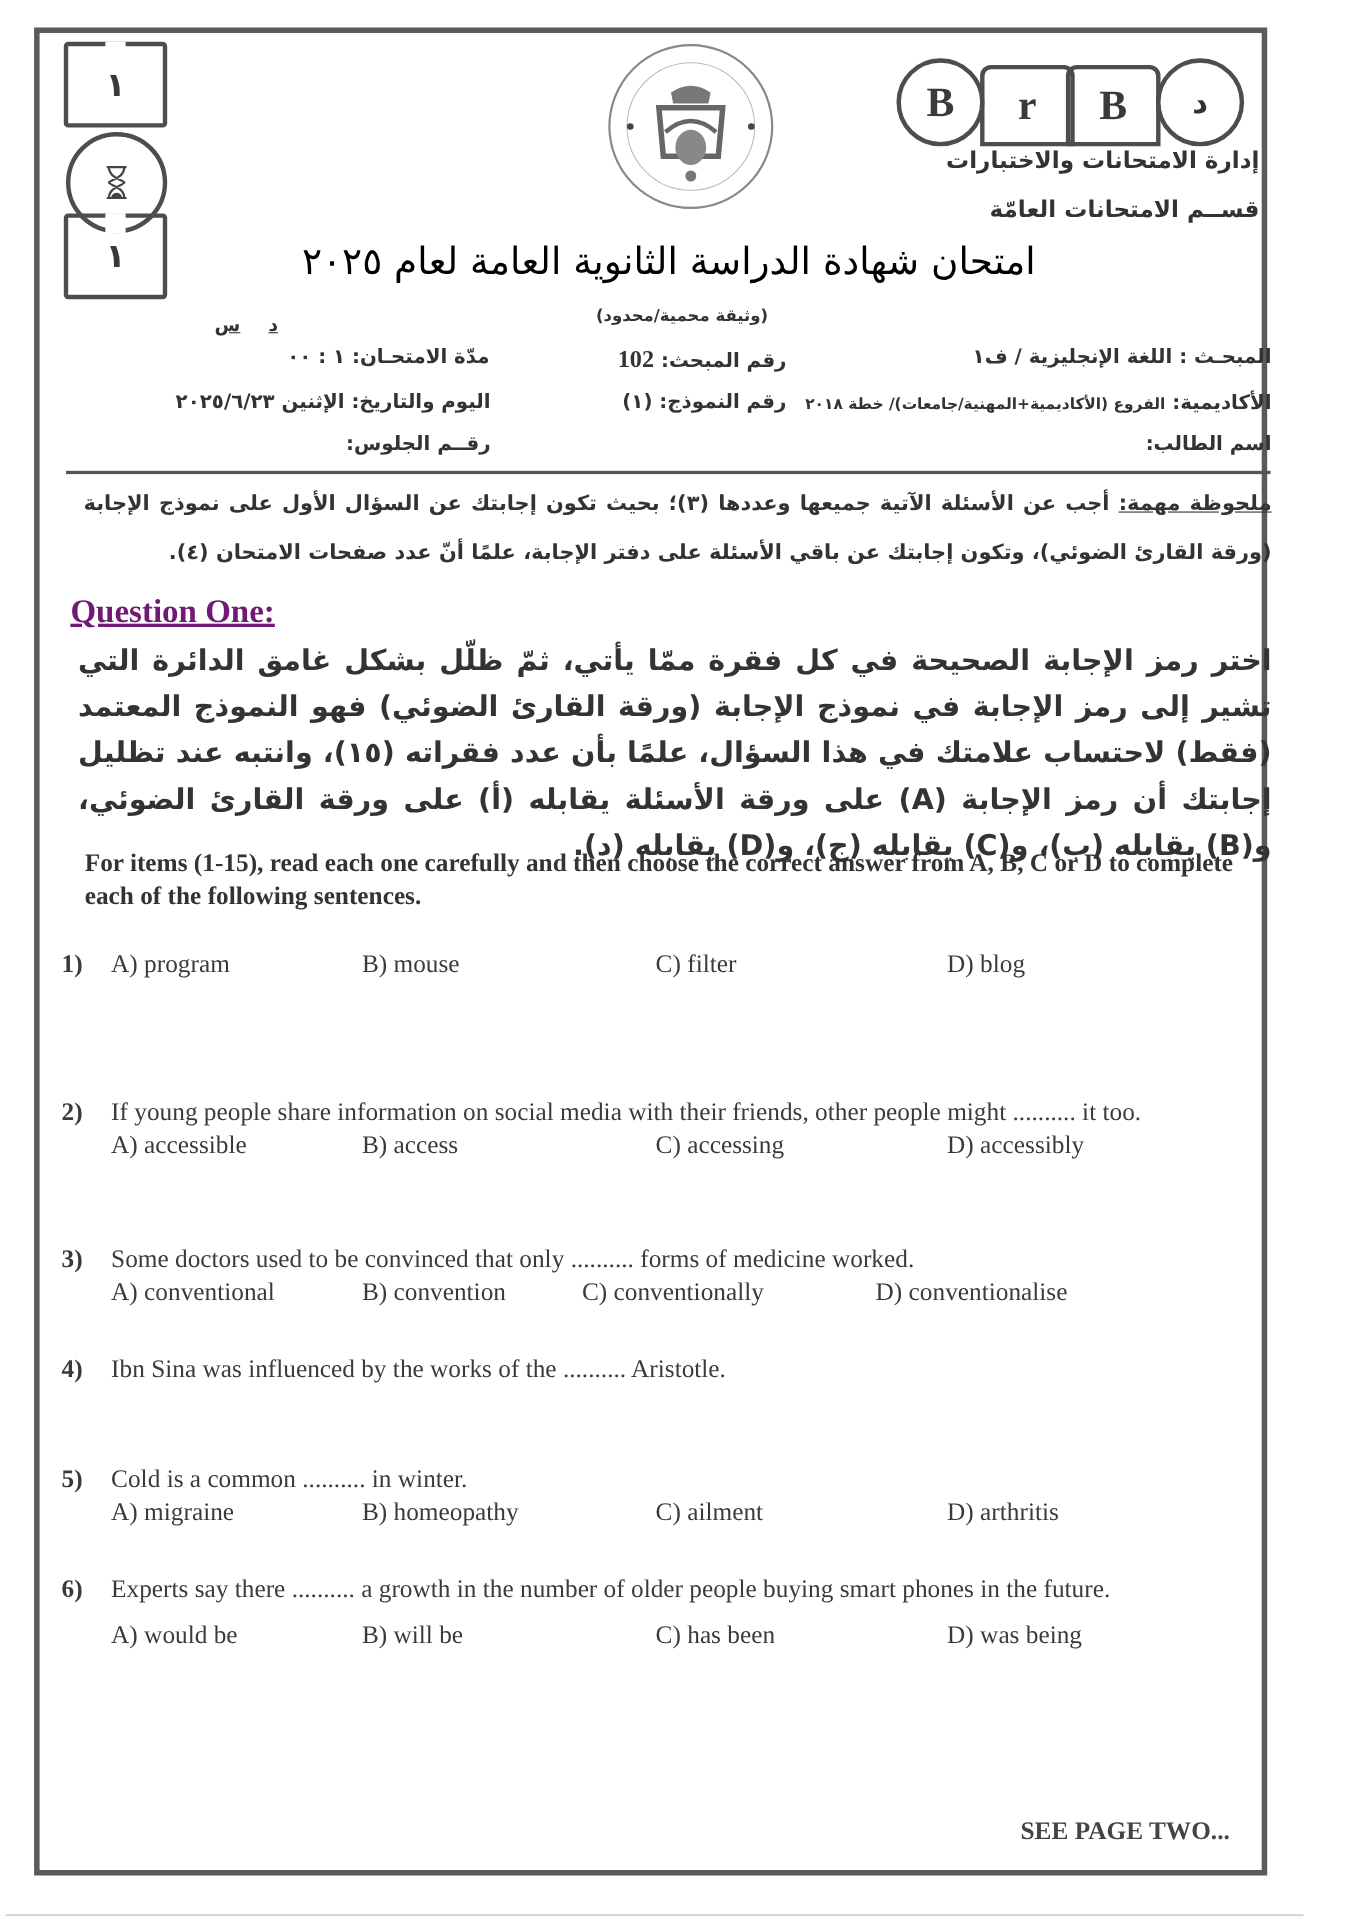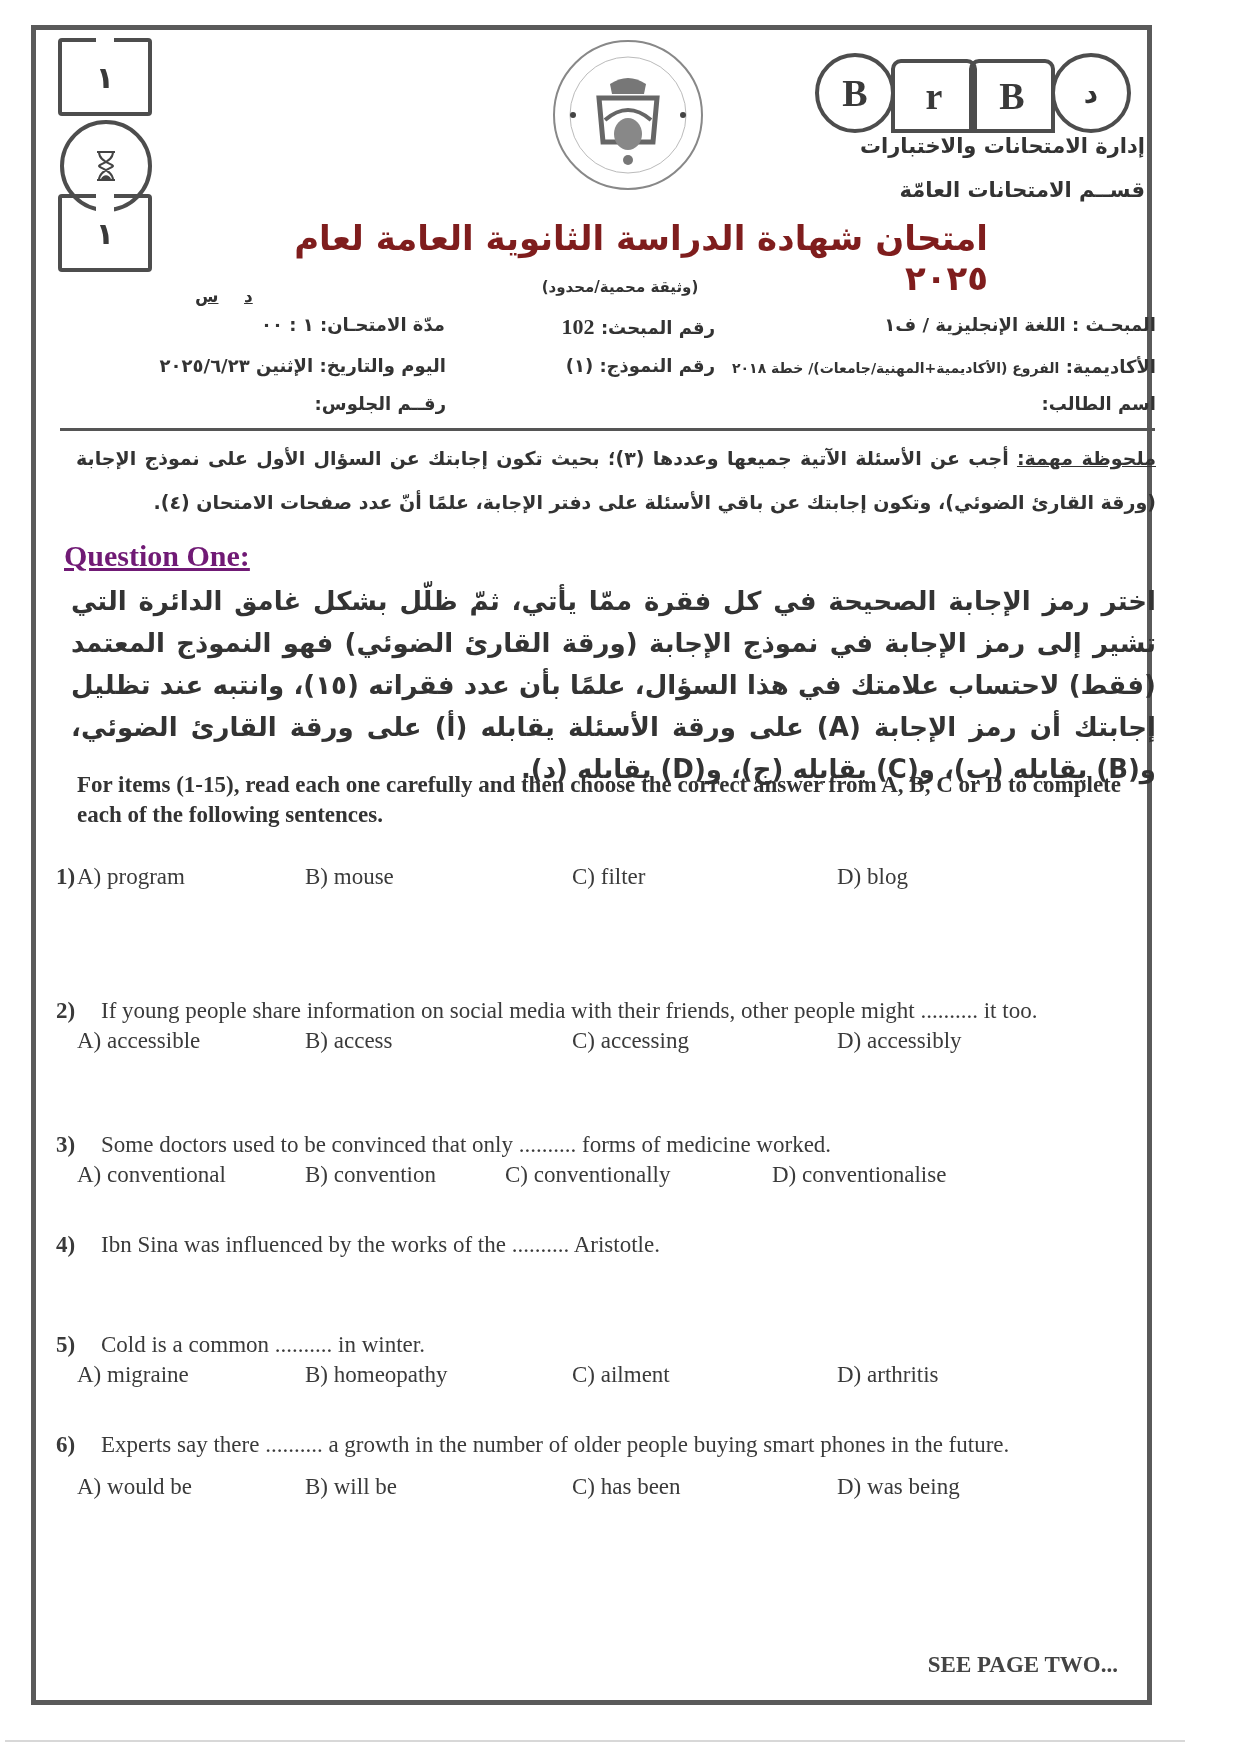--- a/index.html
+++ b/index.html
@@ -41,40 +41,40 @@
     border-radius: 10px 10px 0 0; position: relative; z-index: 1; margin-top: 6px;
   }
 
   .emblem {
     position: absolute; left: 553px; top: 40px; width: 150px; height: 150px; border-radius: 50%;
     border: 2px solid #888; box-sizing: border-box;
   }
 
   .dept1 { position: absolute; right: 95px; top: 134px; font-size: 21px; }
   .dept2 { position: absolute; right: 95px; top: 178px; font-size: 21px; }
-  .main-title { position: absolute; left: 228px; top: 218px; width: 760px; text-align: right; font-size: 34px; font-weight: 700; color: #7f1d1d; }
+  .main-title { position: absolute; left: 228px; top: 218px; width: 760px; text-align: center; font-size: 34px; font-weight: 400; color: #000000; }
   .doc-class { position: absolute; left: 520px; top: 278px; width: 200px; text-align: center; font-size: 15px; }
 
   .hdr { position: absolute; font-size: 18px; white-space: nowrap; }
   .hdr-small { font-size: 14px; }
   .num-bold { font-family: "Liberation Serif", serif; font-weight: bold; font-size: 22px; direction: ltr; unicode-bidi: embed; }
   .hr-line { position: absolute; left: 60px; width: 1095px; height: 3px; background: #555; top: 428px; }
 
   .note { position: absolute; right: 84px; top: 436px; width: 1080px; font-size: 19px; line-height: 44px; text-align: justify; margin-left: 11px; }
   .note .u { text-decoration: underline; }
 
   .q-title { position: absolute; left: 64px; top: 539px; font-size: 30px; font-weight: bold; text-decoration: underline; color: #701a75; }
   .ar-instr { position: absolute; right: 84px; top: 580px; width: 1085px; font-size: 26px; line-height: 42px; text-align: justify; }
 
   .en-instr { position: absolute; left: 77px; top: 770px; width: 1090px; font-size: 23px; font-weight: bold; line-height: 30px; color: #333; }
 
   .q { position: absolute; left: 56px; width: 1100px; font-size: 23px; line-height: 30px; color: #3a3a3a; }
   .q .n { position: absolute; left: 0; top: 0; font-weight: bold; }
   .q .stem { margin-left: 45px; text-align: justify; }
-  .opts { position: relative; height: 34px; margin-left: 21px; }
+  .opts { position: relative; height: 34px; margin-left: 45px; }
   .opt { position: absolute; top: 0; white-space: nowrap; }
   .opt.a { left: 0; } .opt.b { left: 228px; } .opt.c { left: 495px; } .opt.d { left: 760px; }
   .q3 .opt.c { left: 428px; } .q3 .opt.d { left: 695px; }
 
   .see-next { position: absolute; right: 122px; top: 1652px; font-size: 23px; font-weight: bold; color: #444; }
 </style>
 </head>
 <body>
 
 <div class="frame"></div>

